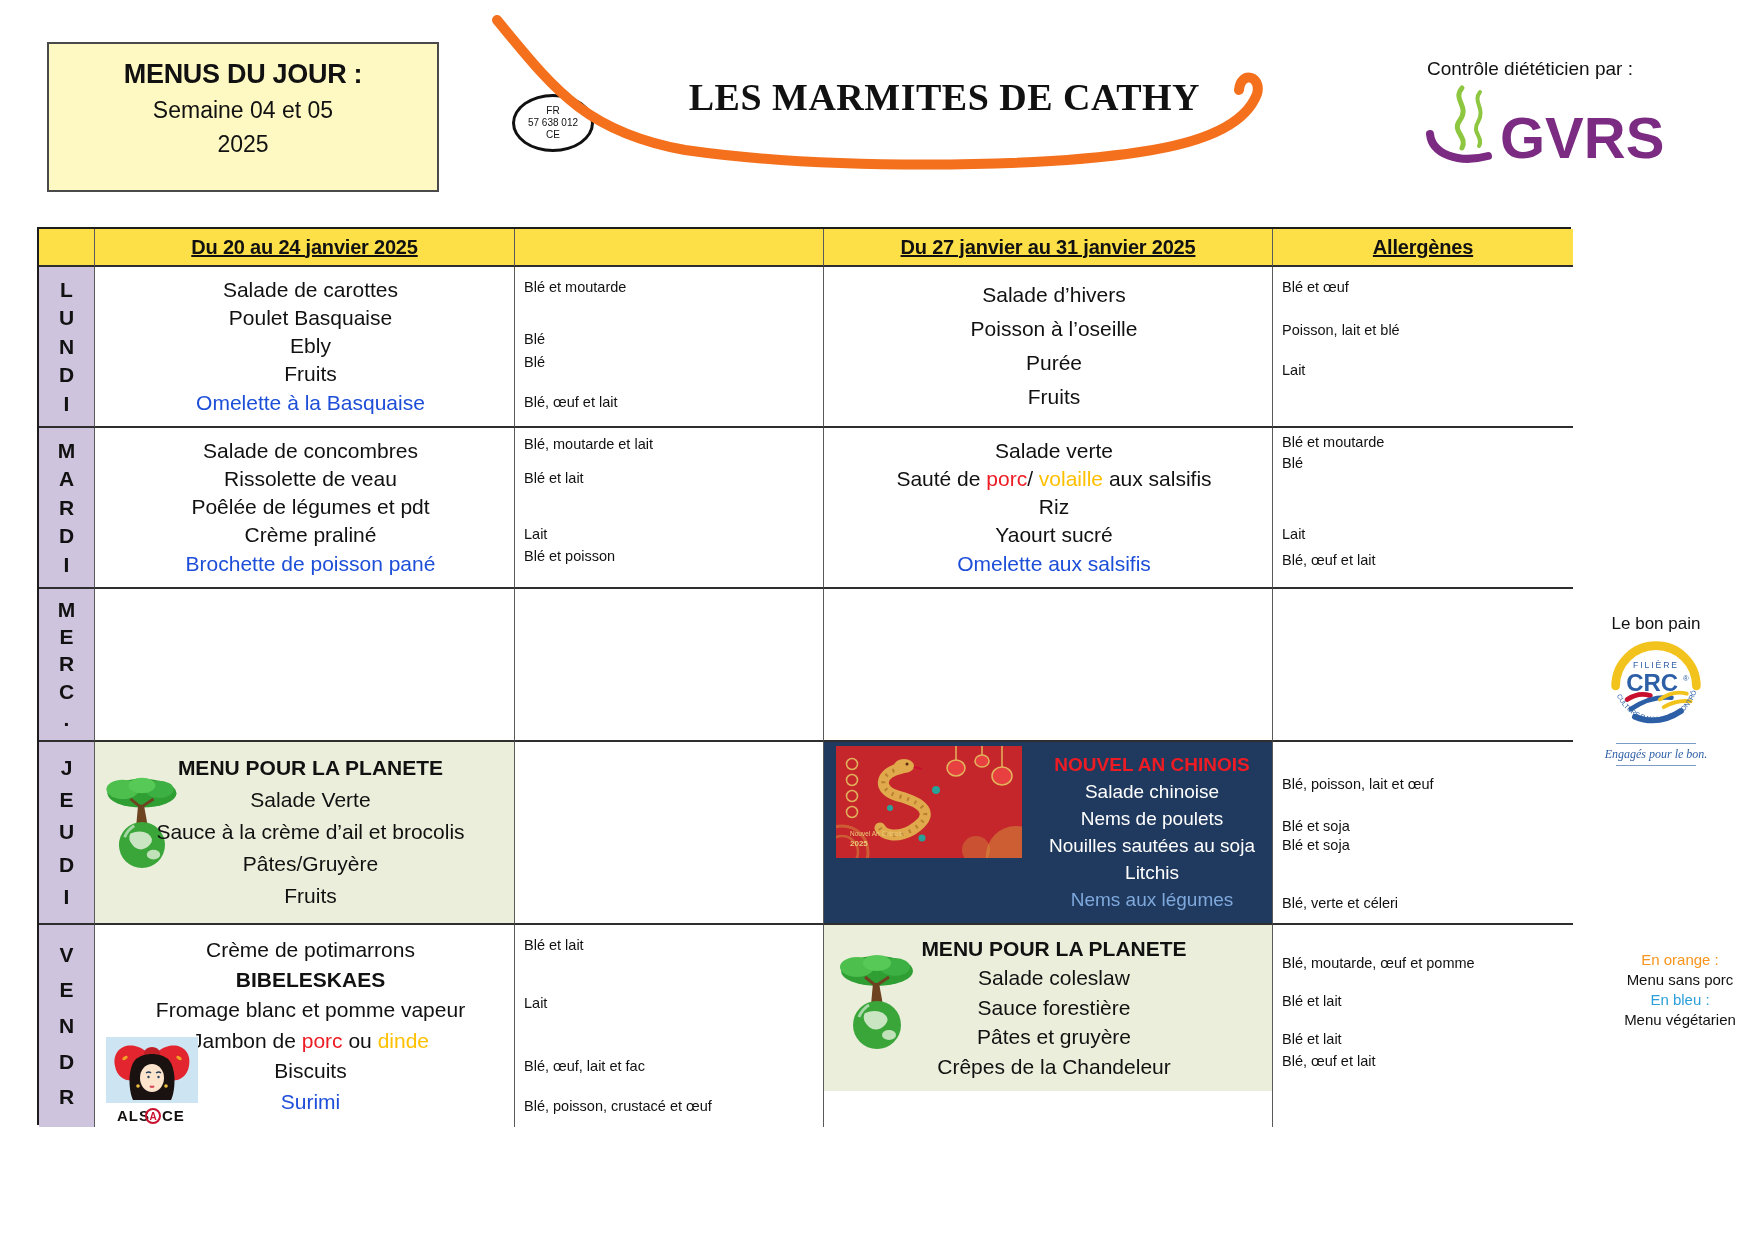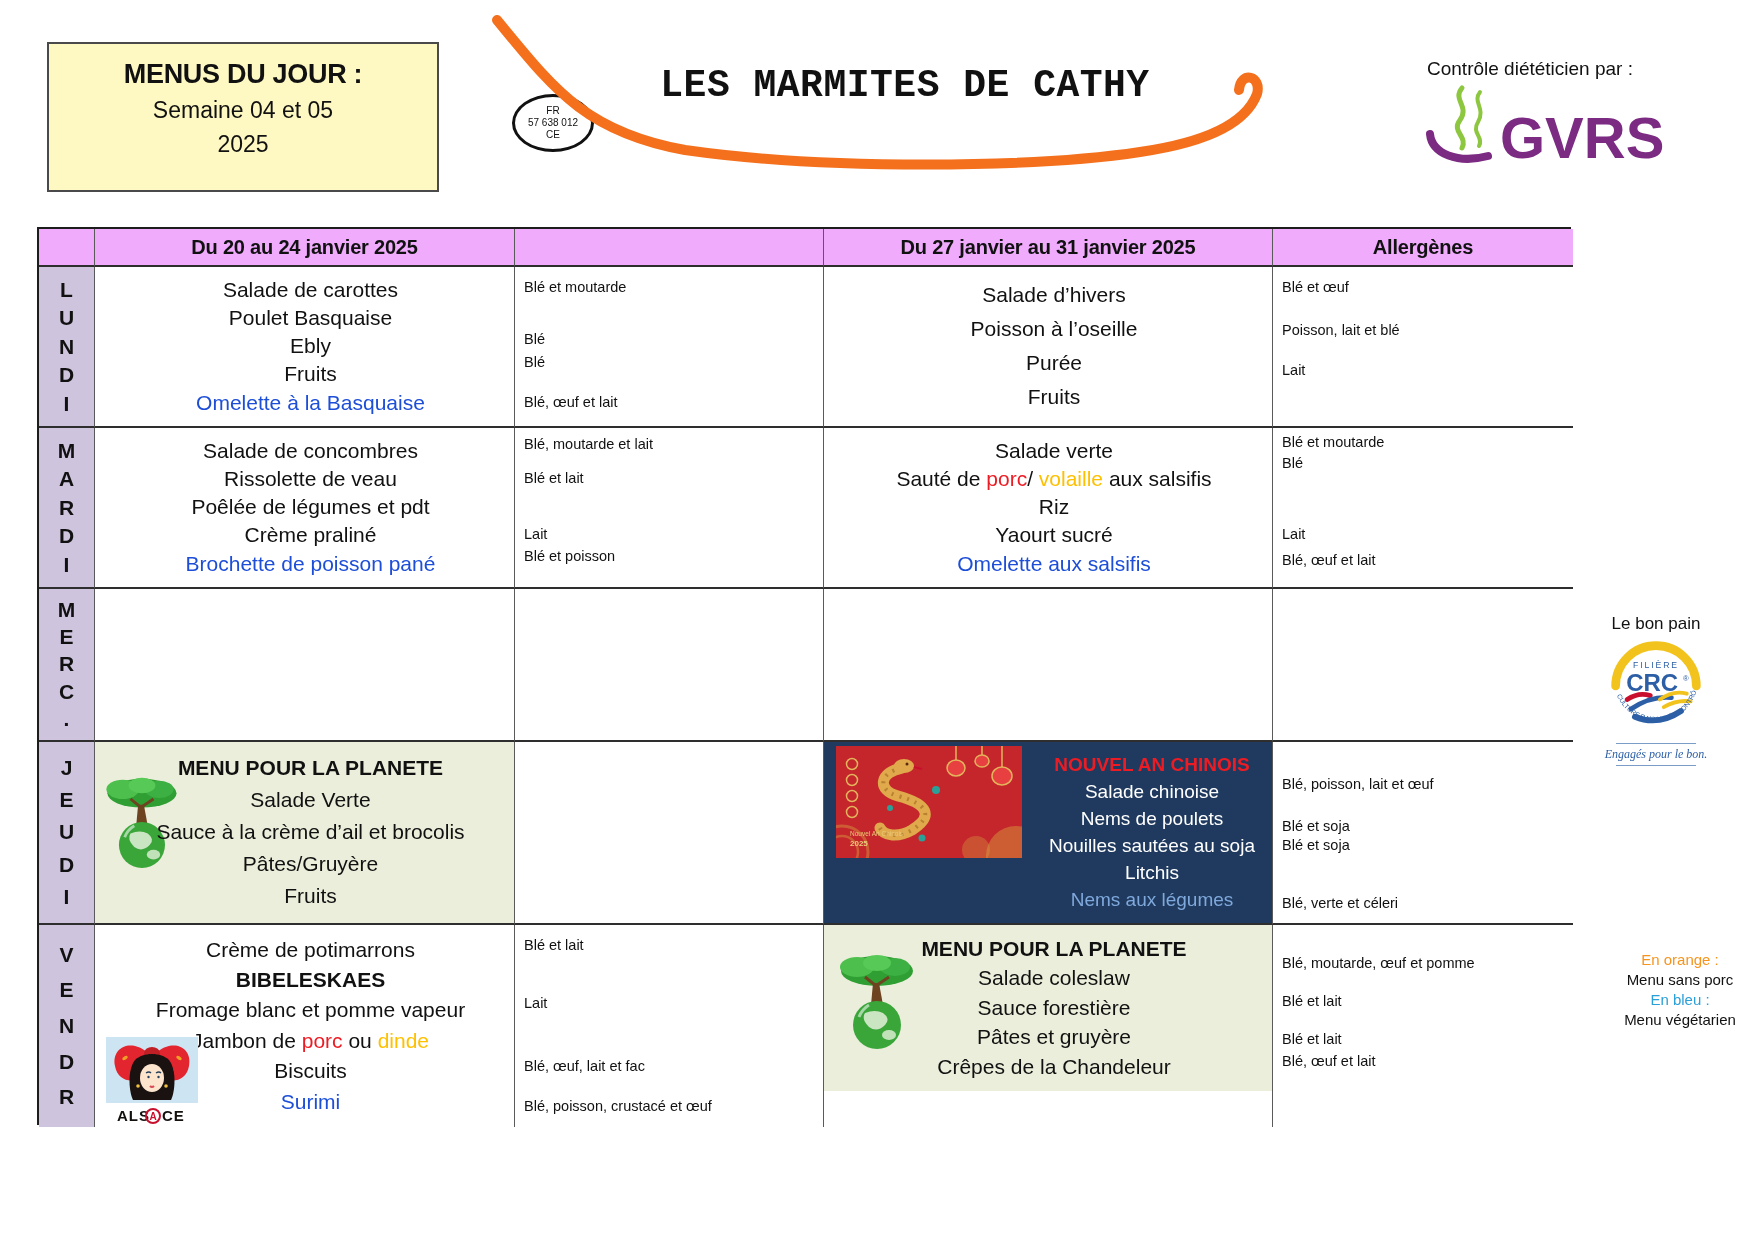--- a/index.html
+++ b/index.html
@@ -9,38 +9,38 @@
 
   
   .menus-box{position:absolute;left:47px;top:42px;width:392px;height:150px;
     background:#fef9c3;border:2px solid #4a4a4a;box-sizing:border-box;text-align:center;padding-top:15px;}
   .mb-title{font-size:27px;font-weight:bold;letter-spacing:-0.3px;margin-bottom:7px;}
   .mb-line{font-size:23px;margin-bottom:7px;}
   .stamp{position:absolute;left:512px;top:94px;width:82px;height:58px;border:3px solid #111;
     border-radius:50%;display:flex;flex-direction:column;justify-content:center;align-items:center;
     font-size:10px;line-height:1.2;box-sizing:border-box;background:#fff;}
   .swoosh{position:absolute;left:420px;top:8px;}
-  .main-title{position:absolute;left:610px;top:64px;width:590px;text-align:center;
-    font-family:Liberation Mono, monospace;font-weight:bold;font-size:38px;letter-spacing:0.5px;}
+  .main-title{position:absolute;left:610px;top:75px;width:590px;text-align:right;
+    font-family:Liberation Serif, serif;font-weight:bold;font-size:38px;letter-spacing:0.5px;}
   .subtitle{position:absolute;left:950px;top:174px;width:240px;text-align:center;
     font-family:"Liberation Serif","DejaVu Serif",serif;font-size:32px;}
   .ctrl-label{position:absolute;left:1385px;top:58px;width:290px;text-align:center;font-size:19px;}
   .gvrs{position:absolute;left:1418px;top:82px;}
 
   
   .menu-table{position:absolute;left:37px;top:227px;width:1534px;height:898px;
     display:grid;grid-template-columns:56px 420px 309px 449px 300px;
     grid-template-rows:38px 161px 161px 153px 183px 202px;
     border:2px solid #1d1d1d;box-sizing:border-box;background:#fff;}
   .cell{position:relative;border-right:1px solid #5a5a5a;border-bottom:2px solid #2e2e2e;
     box-sizing:border-box;background:#fff;overflow:hidden;}
   .cell.last-col{border-right:none;}
   .cell.last-row{border-bottom:none;}
-  .cell.hdr{background:#f0abfc;display:flex;align-items:center;justify-content:center;
-    font-weight:bold;font-size:20px;letter-spacing:-0.2px;}
+  .cell.hdr{background:#fde047;display:flex;align-items:center;justify-content:center;
+    font-weight:bold;font-size:20px;letter-spacing:-0.2px;text-decoration:underline;}
   .cell.day{background:#cfc4de;display:flex;flex-direction:column;justify-content:space-evenly;
     align-items:center;font-weight:bold;font-size:21px;padding:6px 0;}
   .menu-flex{position:absolute;inset:0;display:flex;flex-direction:column;justify-content:space-evenly;
     align-items:center;padding:6px 4px;box-sizing:border-box;margin-left:12px;}
   .menu-item{font-size:21px;line-height:1.08;text-align:center;}
   .menu-item.bold{font-weight:bold;}
   .c-blue{color:#1d4ed8;text-align:center;}
   .c-red{color:#ed1c24;}
   .c-gold{color:#ffc000;}
   .c-lightblue{color:#7fa8dc;}

